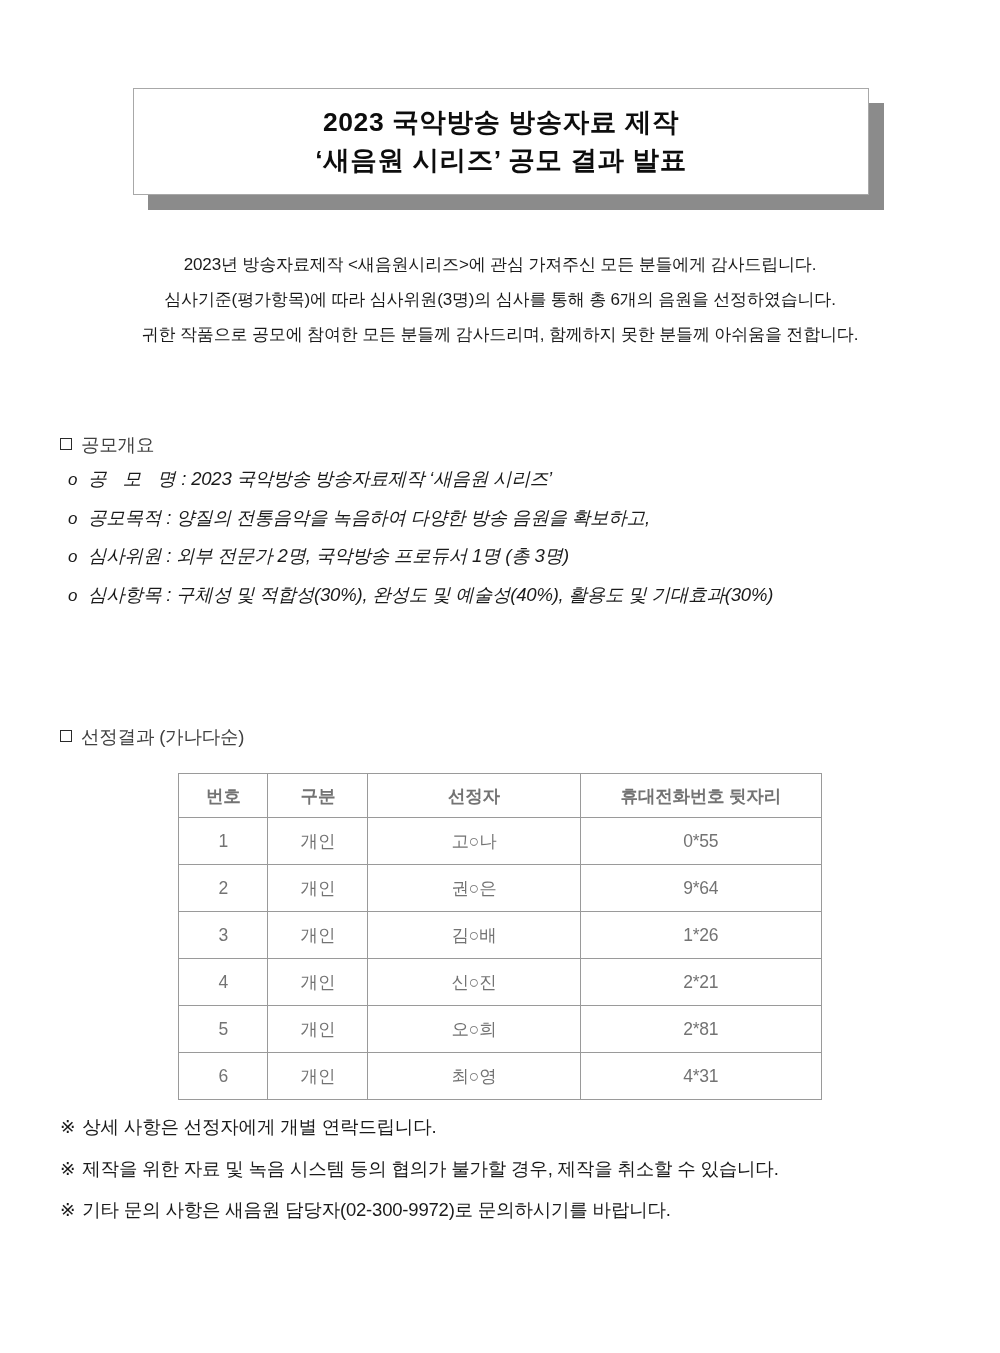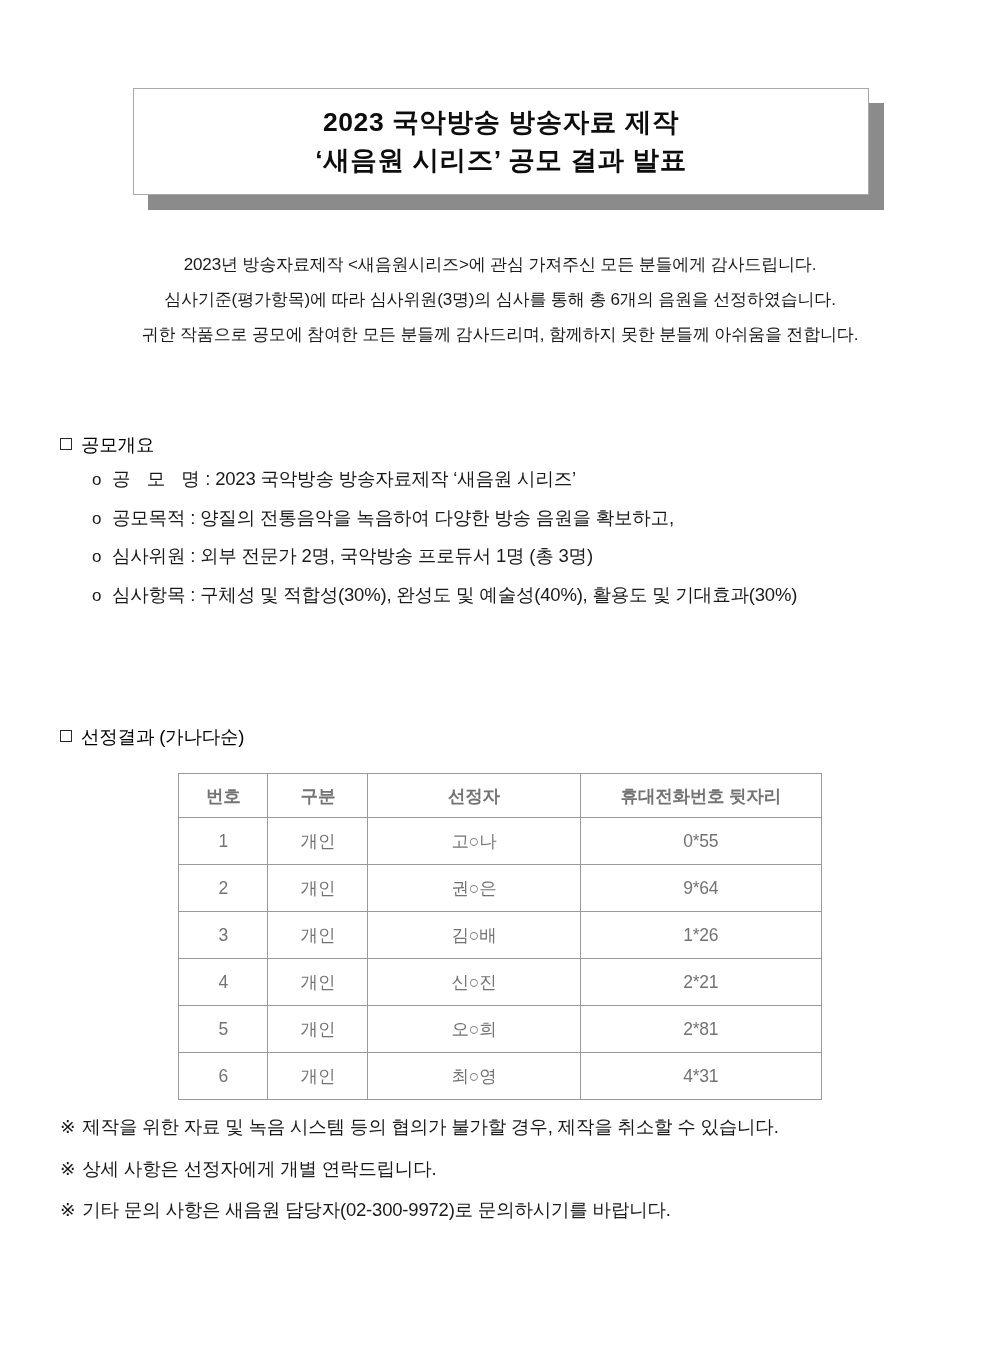--- a/index.html
+++ b/index.html
@@ -78,42 +78,43 @@
     letter-spacing: -0.15px;
     color: #1a1a1a;
     white-space: nowrap;
   }
 
   
   .section-heading {
     position: absolute;
     font-size: 18.5px;
     letter-spacing: -0.2px;
-    color: #000000;
+    color: #404040;
     white-space: nowrap;
   }
   .sq {
     display: inline-block;
     width: 12px;
     height: 12px;
     border: 1.3px solid #2a2a2a;
     box-sizing: border-box;
     margin-right: 9px;
     vertical-align: 1px;
   }
 
   #overview-heading { left: 60px; top: 432px; }
   #results-heading  { left: 60px; top: 724px; }
 
   
   .overview-list {
     position: absolute;
-    left: 92px;
+    left: 68px;
     top: 470px;
     width: 880px;
+    font-style: italic;
   }
   .ov-item {
     font-size: 18.5px;
     line-height: 1.0;
     letter-spacing: -0.2px;
     color: #1a1a1a;
     margin-bottom: 20px;
     white-space: nowrap;
   }
   .ov-bullet {
@@ -277,23 +278,23 @@
         <td>6</td>
         <td>개인</td>
         <td>최○영</td>
         <td>4*31</td>
       </tr>
     </tbody>
   </table>
 
   <div class="notes">
     <div class="note-line">
+      <span class="note-mark">※</span><span>상세 사항은 선정자에게 개별 연락드립니다.</span>
+    </div>
+    <div class="note-line">
       <span class="note-mark">※</span><span>제작을 위한 자료 및 녹음 시스템 등의 협의가 불가할 경우, 제작을 취소할 수 있습니다.</span>
-    </div>
-    <div class="note-line">
-      <span class="note-mark">※</span><span>상세 사항은 선정자에게 개별 연락드립니다.</span>
     </div>
     <div class="note-line">
       <span class="note-mark">※</span><span>기타 문의 사항은 새음원 담당자(02-300-9972)로 문의하시기를 바랍니다.</span>
     </div>
   </div>
 
 </div>
 
 </body></html>

